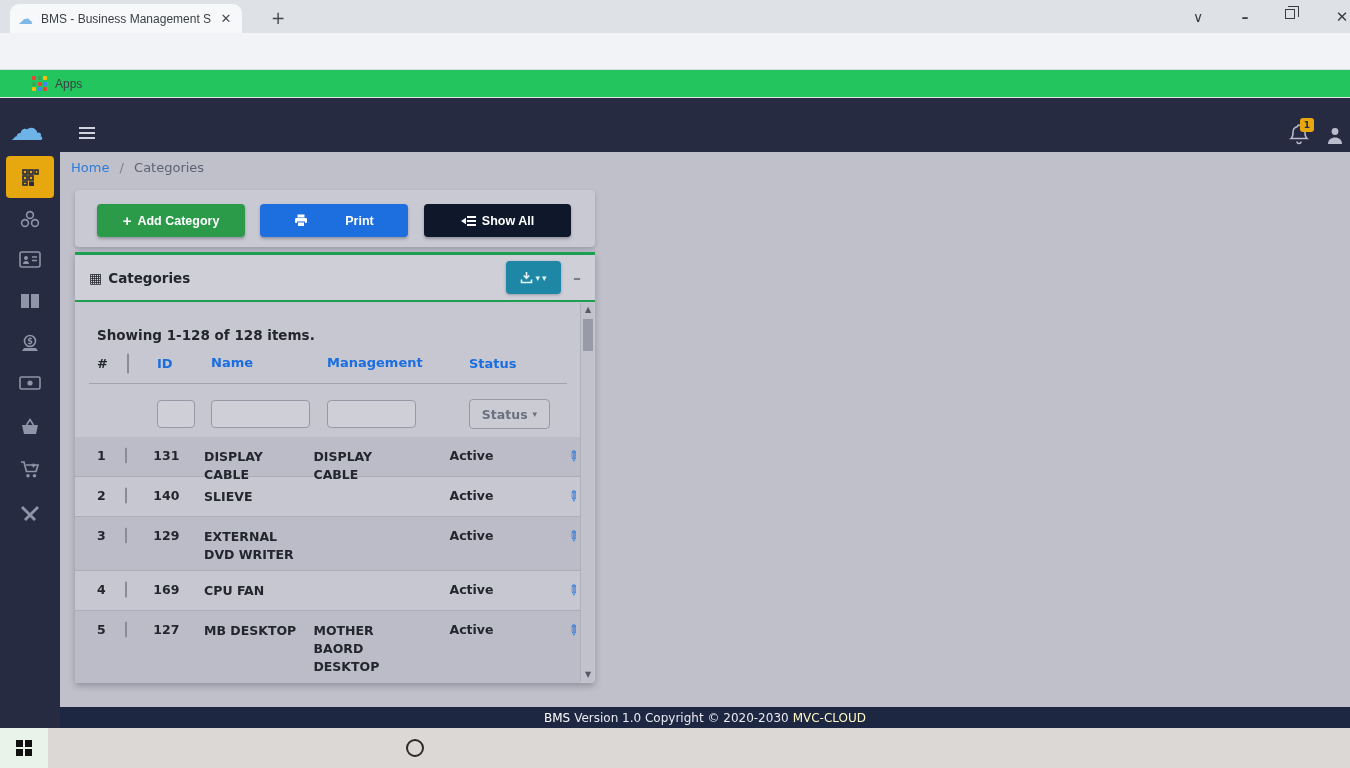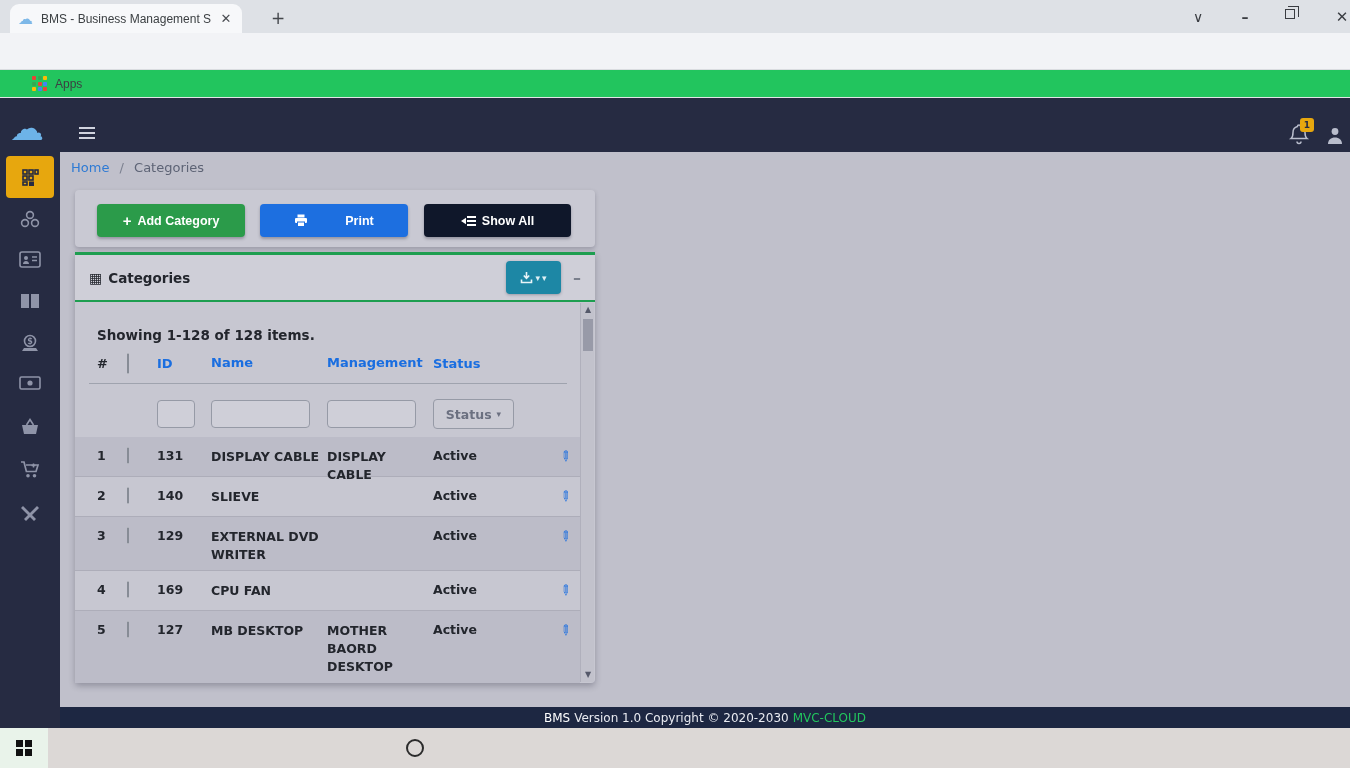--- a/index.html
+++ b/index.html
@@ -90,21 +90,21 @@
   #export-btn .caret { font-size:9px; color:#dff0f5; }
   #collapse-btn { margin-left:12px; font-size:16px; font-weight:bold; color:#7a7f8c; }
 
   #panel-body { position:absolute; left:0; top:47px; width:520px; height:381px; overflow:hidden; }
   #grid-area { position:absolute; left:0; top:0; width:505px; height:381px; }
   #summary { position:absolute; left:22px; top:25px; font-size:13.5px; font-weight:bold; color:#23262d; }
 
   .trow { position:absolute; left:0; width:505px; display:flex; padding-left:22px; align-items:flex-start; }
   .c-num { width:30px; } .c-check { width:30px; } .c-id { width:54px; }
   .c-name { width:116px; padding-right:8px; } .c-desc { width:106px; padding-right:8px; }
-  .c-status { width:95px; } .c-action { width:44px; text-align:right; }
+  .c-status { width:95px;margin-left:36px; } .c-action { width:44px; text-align:right; }
   .hdr { font-size:13px; font-weight:bold; color:#1a6ee0; }
   .hdr-dark { color:#23262d; }
   #header-row { top:52px; align-items:center; }
   #header-divider { position:absolute; left:14px; top:81px; width:478px; height:1px; background:#9fa3ae; }
 
   .checkbox { width:14px; height:14px; background:#f4f4f6; border:1.5px solid #878c96; border-radius:2px; }
 
   #filter-row { top:92px; height:40px; align-items:center; }
   .finput { height:28px; border:1px solid #969aa6; border-radius:4px; background:#cfcfd8; }
   #f-id { width:38px; } #f-name { width:99px; } #f-desc { width:89px; }
@@ -126,21 +126,21 @@
   #pscroll { position:absolute; right:1px; top:1px; width:14px; height:379px; background:#c2c2cc;
     border-left:1px solid #b0b0bc; }
   .sb-arrow { position:absolute; left:0; width:14px; height:14px; color:#55596a; font-size:8px;
     text-align:center; line-height:14px; }
   #sb-up { top:0; } #sb-down { bottom:0; }
   #sb-thumb { position:absolute; left:2px; top:16px; width:10px; height:32px; background:#989aa8; }
 
   #appfooter { left:60px; top:707px; width:1290px; height:21px; background:#1d2742;
     display:flex; align-items:center; justify-content:center; gap:4px; font-size:12px; color:#e8eaf0; }
   #footer-brand { font-weight:normal; color:#ffffff; }
-  #footer-link { color:#22c55e; }
+  #footer-link { color:#fef9c3; }
 
   
   #taskbar { left:0; top:728px; width:1350px; height:40px; background:#dcd8d6; }
   #start-btn { left:0; top:728px; width:48px; height:40px; background:#e9f3ea;
     display:flex; align-items:center; justify-content:center; }
   #win-logo { display:grid; grid-template-columns:7px 7px; grid-gap:1.5px; }
   #win-logo i { width:7px; height:7px; background:#111; }
   #tb-search { left:48px; top:728px; width:342px; height:40px; background:#ffffff;
     border:1px solid #c9c7c5; display:flex; align-items:center; padding-left:18px; gap:12px; }
   #tb-search input { border:none; outline:none; font-size:13.5px; color:#3a3a3a; width:240px;

